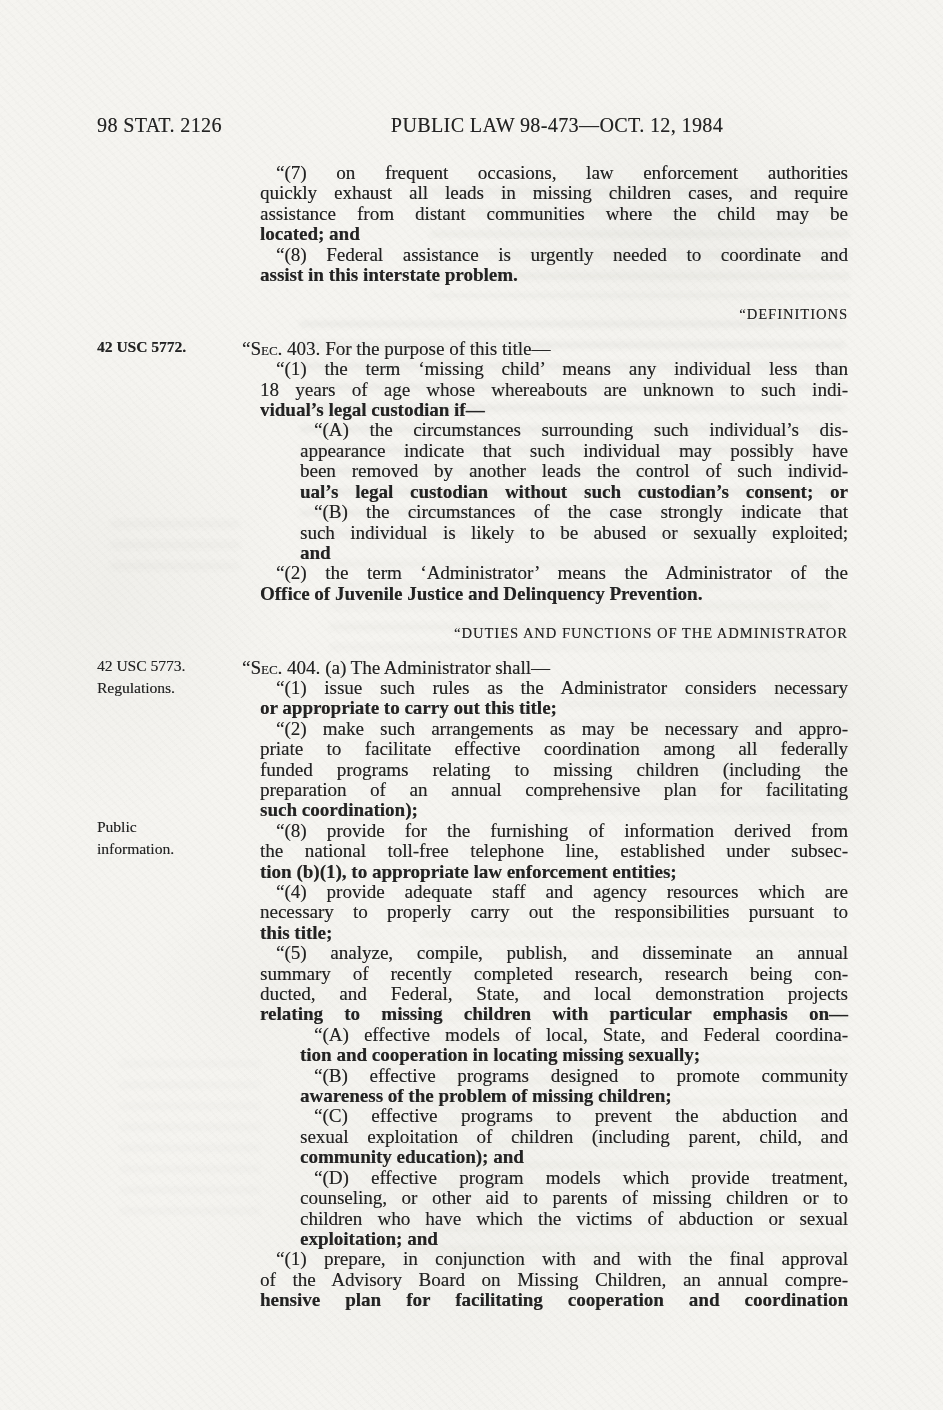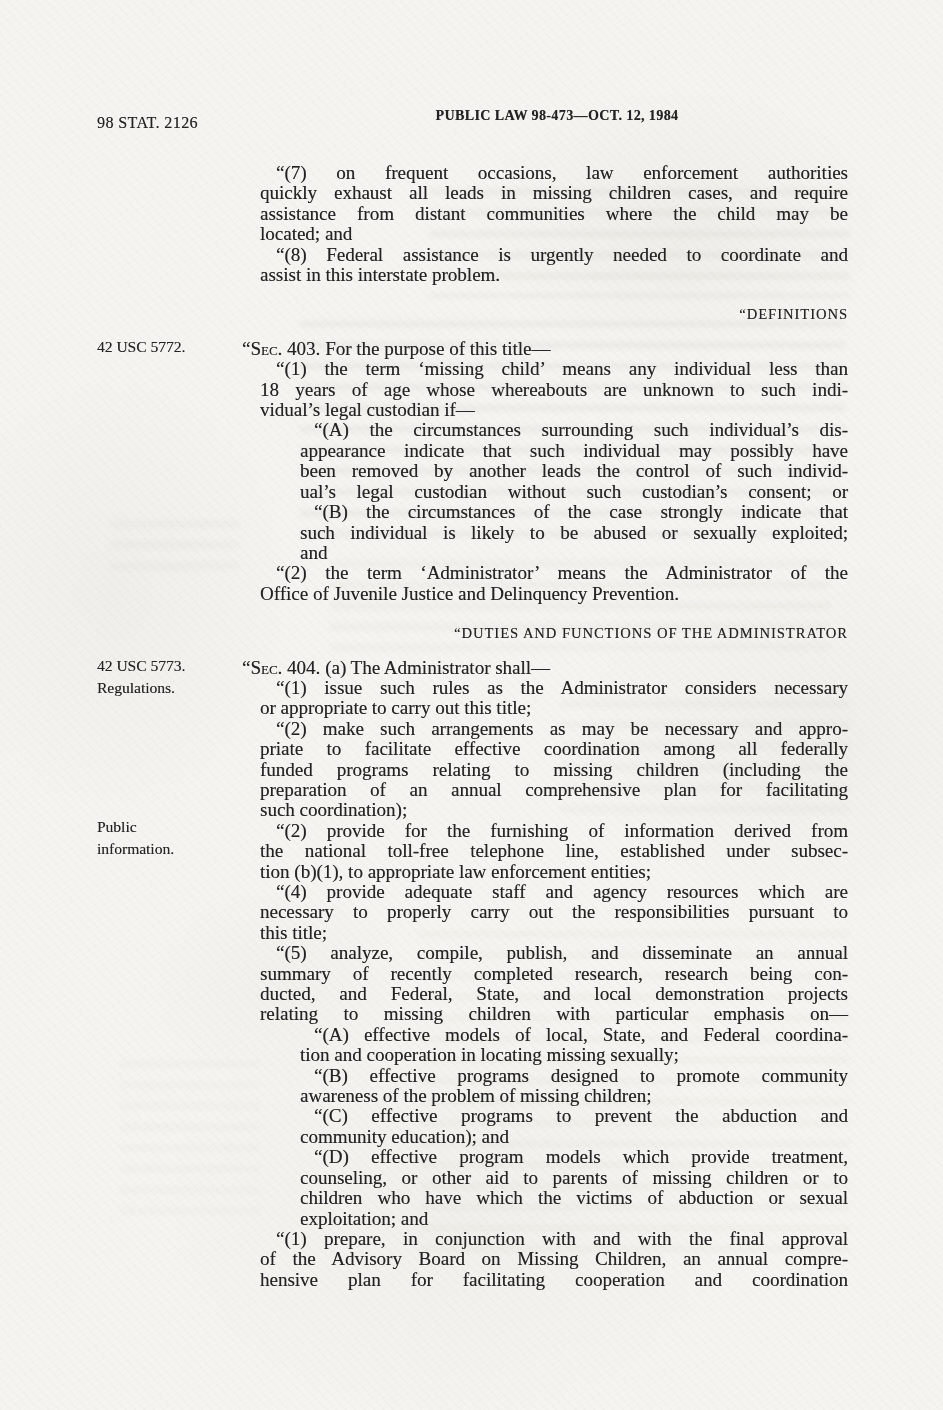--- a/index.html
+++ b/index.html
@@ -24,40 +24,40 @@
 
   
   .ghost{
     position:absolute;
     filter:blur(2px);
     background:repeating-linear-gradient(to bottom, rgba(108,114,100,0.09) 0 8px, transparent 8px 21px);
   }
 
   .hdr-stat{
     position:absolute;left:97px;top:114px;
-    font-size:16px;letter-spacing:0.4px;white-space:nowrap;
+    font-size:20px;letter-spacing:0.4px;white-space:nowrap;
   }
   .hdr-title{
-    position:absolute;left:254px;top:108px;width:606px;
-    font-size:14px;letter-spacing:0.4px;text-align:center;white-space:nowrap;font-weight:bold;
+    position:absolute;left:254px;top:114px;width:606px;
+    font-size:20px;letter-spacing:0.4px;text-align:center;white-space:nowrap;
   }
 
   .margin-note{
     position:absolute;left:97px;width:150px;
     font-size:15.5px;line-height:22px;
   }
   .margin-note .mline{white-space:nowrap;}
 
   .column{
     position:absolute;left:242px;top:163px;width:606px;
     font-size:19px;line-height:20.4px;
   }
   .para{margin:0;}
   .tl{ text-align:justify; text-align-last:justify; }
-  .tl.final{ text-align-last:left; }
+  .tl.final{ text-align-last:left;font-weight:bold; }
   .tl.final.stretch{ text-align-last:justify; }
   .l1 .tl{ padding-left:18px; }
   .l1 .tl.first{ padding-left:34px; }
   .l2 .tl{ padding-left:58px; }
   .l2 .tl.first{ padding-left:72px; }
   .secline{ white-space:nowrap; }
   .sc{ font-variant:small-caps;font-family:Liberation Serif, serif; }
   .heading{
     margin:19px 0 14px 0;
     text-align:right;
@@ -76,21 +76,21 @@
   <div class="ghost" style="left:330px;top:560px;width:500px;height:90px;opacity:.4;"></div>
   <div class="ghost" style="left:560px;top:700px;width:290px;height:120px;opacity:.35;"></div>
   <div class="ghost" style="left:420px;top:930px;width:430px;height:330px;opacity:.3;"></div>
   <div class="ghost" style="left:110px;top:520px;width:130px;height:60px;opacity:.35;"></div>
   <div class="ghost" style="left:120px;top:1060px;width:140px;height:160px;opacity:.25;"></div>
 
   <div class="hdr-stat ink">98 STAT. 2126</div>
   <div class="hdr-title ink">PUBLIC LAW 98-473—OCT. 12, 1984</div>
 
   <div id="margin-notes">
-      <div class="margin-note ink" style="top: 336px;">
+      <div class="margin-note ink" style="top: 336px; font-weight: bold;">
         <div class="mline">42 USC 5772.</div>
       </div>
       <div class="margin-note ink" style="top: 655px;">
         <div class="mline">42 USC 5773.</div>
         <div class="mline">Regulations.</div>
       </div>
       <div class="margin-note ink" style="top: 816px;">
         <div class="mline">Public</div>
         <div class="mline">information.</div>
       </div>
@@ -136,21 +136,21 @@
         <div class="tl final">or appropriate to carry out this title;</div>
       </div>
       <div class="para l1">
         <div class="tl first">“(2) make such arrangements as may be necessary and appro-</div>
         <div class="tl">priate to facilitate effective coordination among all federally</div>
         <div class="tl">funded programs relating to missing children (including the</div>
         <div class="tl">preparation of an annual comprehensive plan for facilitating</div>
         <div class="tl final">such coordination);</div>
       </div>
       <div class="para l1">
-        <div class="tl first">“(2) provide for the furnishing of information derived from</div>
+        <div class="tl first">“(8) provide for the furnishing of information derived from</div>
         <div class="tl">the national toll-free telephone line, established under subsec-</div>
         <div class="tl final">tion (b)(1), to appropriate law enforcement entities;</div>
       </div>
       <div class="para l1">
         <div class="tl first">“(4) provide adequate staff and agency resources which are</div>
         <div class="tl">necessary to properly carry out the responsibilities pursuant to</div>
         <div class="tl final">this title;</div>
       </div>
       <div class="para l1">
         <div class="tl first">“(5) analyze, compile, publish, and disseminate an annual</div>
@@ -161,20 +161,21 @@
       <div class="para l2">
         <div class="tl first">“(A) effective models of local, State, and Federal coordina-</div>
         <div class="tl final">tion and cooperation in locating missing sexually;</div>
       </div>
       <div class="para l2">
         <div class="tl first">“(B) effective programs designed to promote community</div>
         <div class="tl final">awareness of the problem of missing children;</div>
       </div>
       <div class="para l2">
         <div class="tl first">“(C) effective programs to prevent the abduction and</div>
+        <div class="tl">sexual exploitation of children (including parent, child, and</div>
         <div class="tl final">community education); and</div>
       </div>
       <div class="para l2">
         <div class="tl first">“(D) effective program models which provide treatment,</div>
         <div class="tl">counseling, or other aid to parents of missing children or to</div>
         <div class="tl">children who have which the victims of abduction or sexual</div>
         <div class="tl final">exploitation; and</div>
       </div>
       <div class="para l1">
         <div class="tl first">“(1) prepare, in conjunction with and with the final approval</div>

